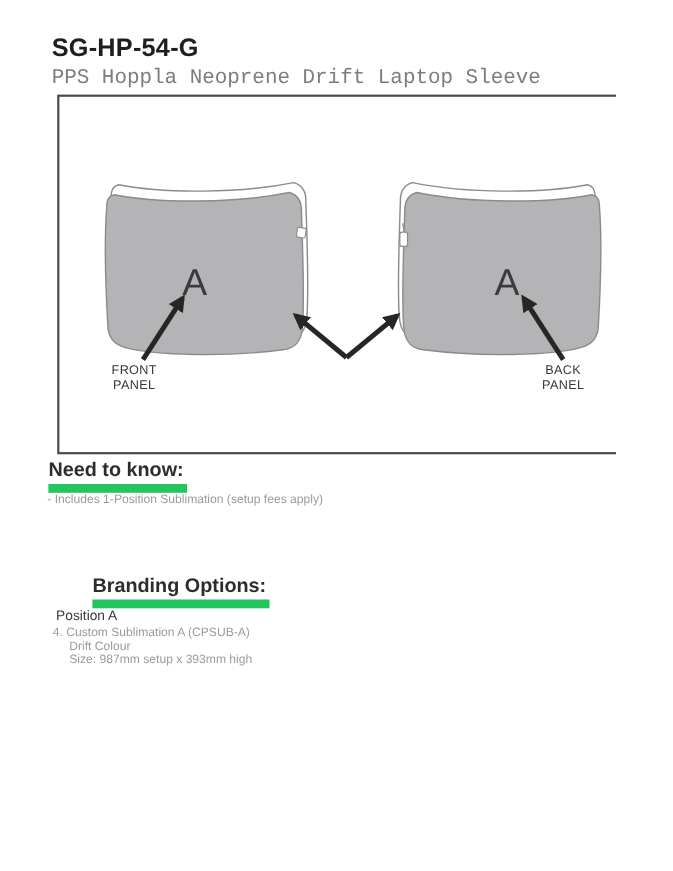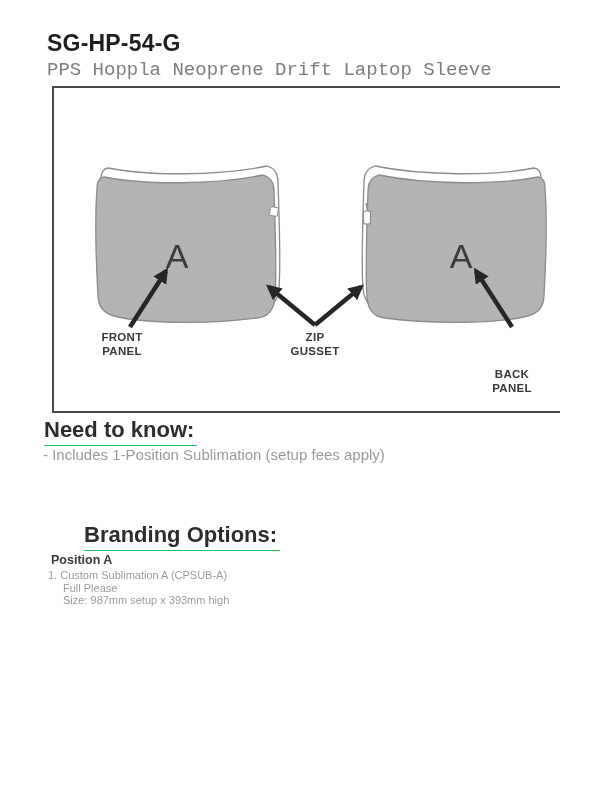--- a/index.html
+++ b/index.html
@@ -24,49 +24,49 @@
     width: 525px; height: 327px;
     border: 2px solid #4a4a4a;
     background: #ffffff;
   }
   .sleeve-svg { position: absolute; overflow: visible; }
   .sleeve-front { left: 35px; top: 77px; }
   .sleeve-back  { left: 307px; top: 77px; }
   .arrows-svg { position: absolute; left: 0; top: 0; width: 521px; height: 323px; }
   .panel-label {
     position: absolute; width: 120px; text-align: center;
-    font-size: 11.5px; font-weight: bold; color: #383838;
+    font-size: 11.5px; font-weight: normal; color: #383838;
     line-height: 13.5px; letter-spacing: 0.3px;
   }
   .label-front { left: 8px;   top: 243px; }
   .label-zip   { left: 201px; top: 243px; }
-  .label-back  { left: 398px; top: 243px; margin-top: 37px; }
+  .label-back  { left: 398px; top: 243px; }
   .marker-letter {
     font-family: "Liberation Sans", "DejaVu Sans", sans-serif;
     font-size: 34px; fill: #3b3b3d;
   }
   .section-heading {
     position: absolute;
-    font-size: 22px; font-weight: bold; color: #2d2d2d;
-    border-bottom: 1px solid #22c55e;
+    font-size: 18px; font-weight: bold; color: #2d2d2d;
+    border-bottom: 8px solid #22c55e;
     padding: 0 3px 2px 0;
     display: inline-block;
   }
   .need-heading { left: 44px; top: 417px; }
   .branding-heading { left: 44px; top: 522px; margin-left: 40px; }
   .note-line {
     position: absolute; left: 43px;
-    font-size: 15px; line-height: 13px; color: #9b9b9b;
+    font-size: 11px; line-height: 13px; color: #9b9b9b;
     white-space: nowrap;
   }
   .note-1 { top: 448px; }
   .note-2 { top: 461px; }
   .position-title {
     position: absolute; left: 51px; top: 553px;
-    font-size: 12.5px; font-weight: bold; color: #3a3a3a;
+    font-size: 12.5px; font-weight: normal; color: #3a3a3a;
   }
   .branding-line {
     position: absolute;
     font-size: 11px; line-height: 13px; color: #9b9b9b;
     white-space: nowrap;
   }
   .branding-method { left: 48px; top: 569px; }
   .branding-detail-1 { left: 63px; top: 582px; }
   .branding-detail-2 { left: 63px; top: 594px; }
 </style>
@@ -110,32 +110,28 @@
       <line x1="76" y1="239" x2="112" y2="183" stroke="#262626" stroke-width="4.5" marker-end="url(#ah)"></line>
       <line x1="261" y1="237" x2="215" y2="199" stroke="#262626" stroke-width="4.5" marker-end="url(#ah)"></line>
       <line x1="261" y1="237" x2="307" y2="199" stroke="#262626" stroke-width="4.5" marker-end="url(#ah)"></line>
       <line x1="458" y1="239" x2="422" y2="183" stroke="#262626" stroke-width="4.5" marker-end="url(#ah)"></line>
     </svg>
 
     <div class="panel-label label-front">
       <div>FRONT</div>
       <div>PANEL</div>
     </div>
-    <div class="panel-label label-zip">
-      <div>ZIP</div>
-      <div>GUSSET</div>
-    </div>
     <div class="panel-label label-back">
       <div>BACK</div>
       <div>PANEL</div>
     </div>
   </div>
 
   <div class="section-heading need-heading">Need to know:</div>
   <div class="note-line note-1" style="color: rgb(155, 155, 155);">- Includes 1-Position Sublimation (setup fees apply)</div>
 
   <div class="section-heading branding-heading">Branding Options:</div>
   <div class="position-title">Position A</div>
-  <div class="branding-line branding-method">1. Custom Sublimation A (CPSUB-A)</div>
-  <div class="branding-line branding-detail-1">Full Please</div>
+  <div class="branding-line branding-method">4. Custom Sublimation A (CPSUB-A)</div>
+  <div class="branding-line branding-detail-1">Drift Colour</div>
   <div class="branding-line branding-detail-2">Size: 987mm setup x 393mm high</div>
 
 </div>
 
 </body></html>

